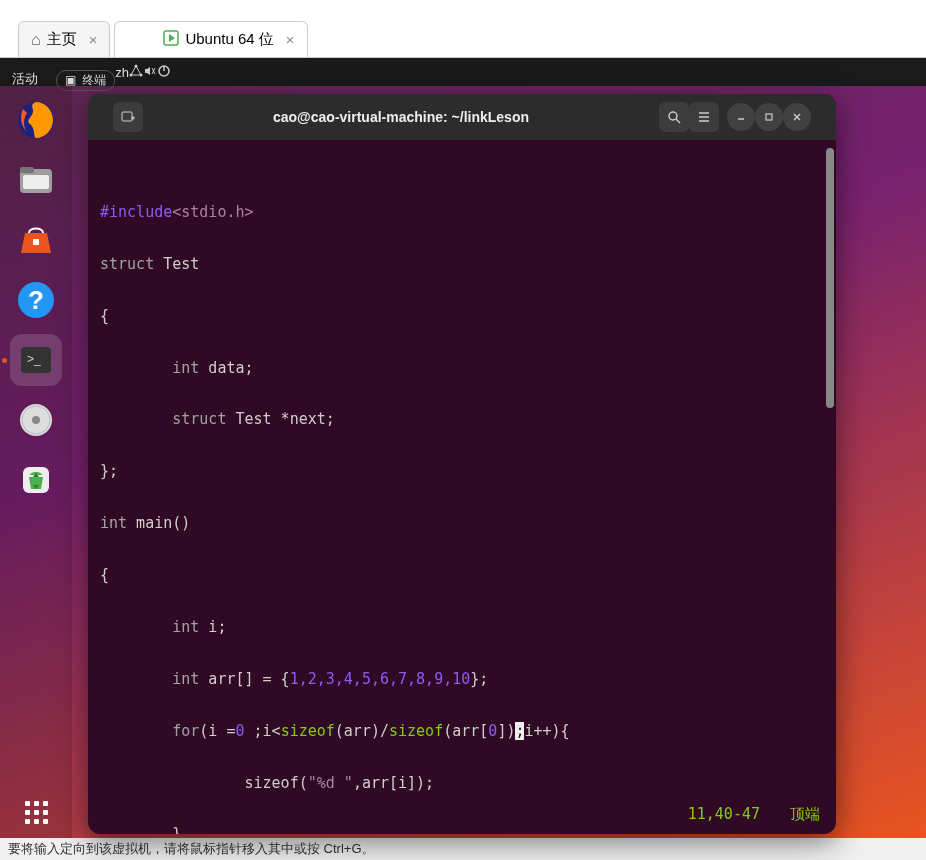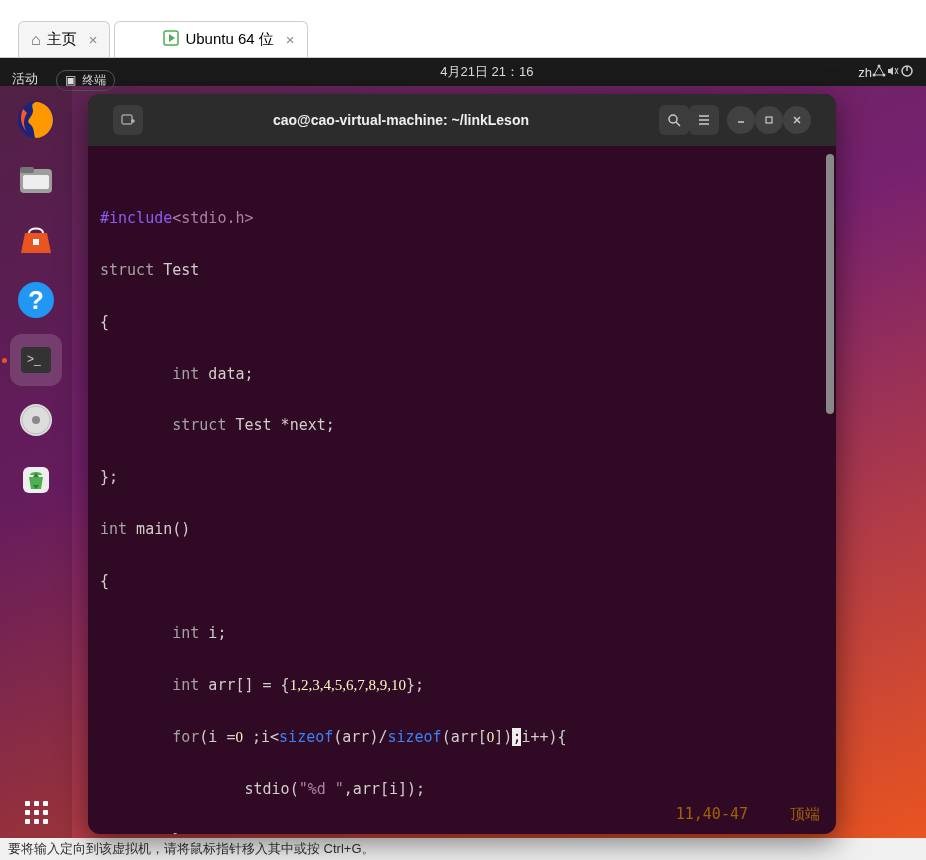--- a/index.html
+++ b/index.html
@@ -22,36 +22,36 @@
 
 .launcher { position: absolute; left: 0; top: 28px; bottom: 0; width: 72px; background: rgba(0,0,0,0.15); display: flex; flex-direction: column; align-items: center; padding-top: 8px; gap: 8px; }
 .launcher-icon { width: 52px; height: 52px; border-radius: 12px; display: flex; align-items: center; justify-content: center; position: relative; }
 .launcher-icon.active { background: rgba(255,255,255,0.15); }
 .launcher-icon.pinned::before { content: ""; position: absolute; left: -8px; width: 5px; height: 5px; border-radius: 50%; background: #e95420; }
 .launcher-spacer { flex: 1; }
 .apps-grid { display: grid; grid-template-columns: repeat(3, 5px); grid-template-rows: repeat(3, 5px); gap: 4px; }
 .apps-grid span { background: #fff; border-radius: 1px; }
 
 .term-window { position: absolute; left: 88px; top: 36px; width: 748px; height: 740px; background: #300a24; border-radius: 12px; overflow: hidden; box-shadow: 0 8px 30px rgba(0,0,0,0.5); display: flex; flex-direction: column; }
-.term-header { height: 52px; background: #2c2c2c; display: flex; align-items: center; padding: 0 25px; }
+.term-header { height: 46px; background: #2c2c2c; display: flex; align-items: center; padding: 0 25px; }
 .term-btn { width: 30px; height: 30px; border-radius: 6px; display: flex; align-items: center; justify-content: center; color: #ddd; background: rgba(255,255,255,0.08); }
 .term-btn.round { border-radius: 50%; width: 28px; height: 28px; background: rgba(255,255,255,0.1); }
 .term-title { flex: 1; text-align: center; color: #eee; font-weight: 600; font-size: 14px; }
 .term-body { flex: 1; padding: 8px 12px; font-family: "DejaVu Sans Mono", Consolas, monospace; font-size: 15px; line-height: 1.73; color: #d0cfcc; overflow: hidden; position: relative; white-space: pre; }
 .term-body .scrollbar { position: absolute; right: 2px; top: 8px; width: 8px; height: 260px; background: #888; border-radius: 4px; }
 
 .c-pre { color: #8b5cf6; }
 .c-inc { color: #ad7fa8; }
 .c-kw  { color: #a3a3a3; }
-.c-num { color: #fef9c3; font-family: Liberation Serif, serif; }
+.c-num { color: #8b5cf6; }
 .c-str { color: #ad7fa8; }
-.c-size{ color: #3b82f6; }
+.c-size{ color: #84cc16; }
 .cursor { background: #eee; color: #300a24; }
 
-.term-status { position: absolute; bottom: 6px; right: 16px; color: #a16207; font-family: monospace; font-size: 15px; display: flex; gap: 42px; }
+.term-status { position: absolute; bottom: 6px; right: 16px; color: #84cc16; font-family: monospace; font-size: 15px; display: flex; gap: 30px; }
 
 .statusbar { height: 22px; background: #f0f0f0; color: #333; font-size: 13px; padding: 2px 8px; white-space: nowrap; overflow: hidden; }
 .watermark { position: absolute; right: 10px; bottom: 24px; color: rgba(230,230,230,0.6); font-size: 16px; pointer-events: none; }
 </style>
 </head>
 <body>
 
 <div class="vmware-tabs">
   <div class="vmware-tab">
     <span class="home-icon">⌂</span>
@@ -72,21 +72,20 @@
 
 <div class="desktop">
   <div class="topbar">
     <div class="topbar-left">
       <span>活动</span>
       <span class="terminal-indicator">
         <span>▣</span>
         <span>终端</span>
       </span>
     </div>
-    <div class="topbar-center">4月21日 21：16</div>
     <div class="topbar-right">
       <span>zh</span>
       <span>
         <svg width="14" height="14" viewBox="0 0 14 14">
             <circle cx="7" cy="2" r="1.5" fill="#ccc"></circle>
             <circle cx="2" cy="11" r="1.5" fill="#ccc"></circle>
             <circle cx="12" cy="11" r="1.5" fill="#ccc"></circle>
             <path d="M7 2 L2 11 M7 2 L12 11 M2 11 L12 11" stroke="#ccc" stroke-width="1"></path>
           </svg>
       </span>
@@ -228,21 +227,21 @@
 <span><span class="c-kw">int</span><span> main()</span></span>
 
 <span>{</span>
 
 <span><span>        </span><span class="c-kw">int</span><span> i;</span></span>
 
 <span><span>        </span><span class="c-kw">int</span><span> arr[] = {</span><span class="c-num">1,2,3,4,5,6,7,8,9,10</span><span>};</span></span>
 
 <span><span>        </span><span class="c-kw">for</span><span>(i =</span><span class="c-num">0</span><span> ;i&lt;</span><span class="c-size">sizeof</span><span>(arr)/</span><span class="c-size">sizeof</span><span>(arr[</span><span class="c-num">0</span><span>])</span><span class="cursor">;</span><span>i++){</span></span>
 
-<span><span>                stdio(</span><span class="c-str">"%d "</span><span>,arr[i]);</span></span>
+<span><span>                sizeof(</span><span class="c-str">"%d "</span><span>,arr[i]);</span></span>
 
 <span>        }</span>
 
 
 
 
 
 
 
 

